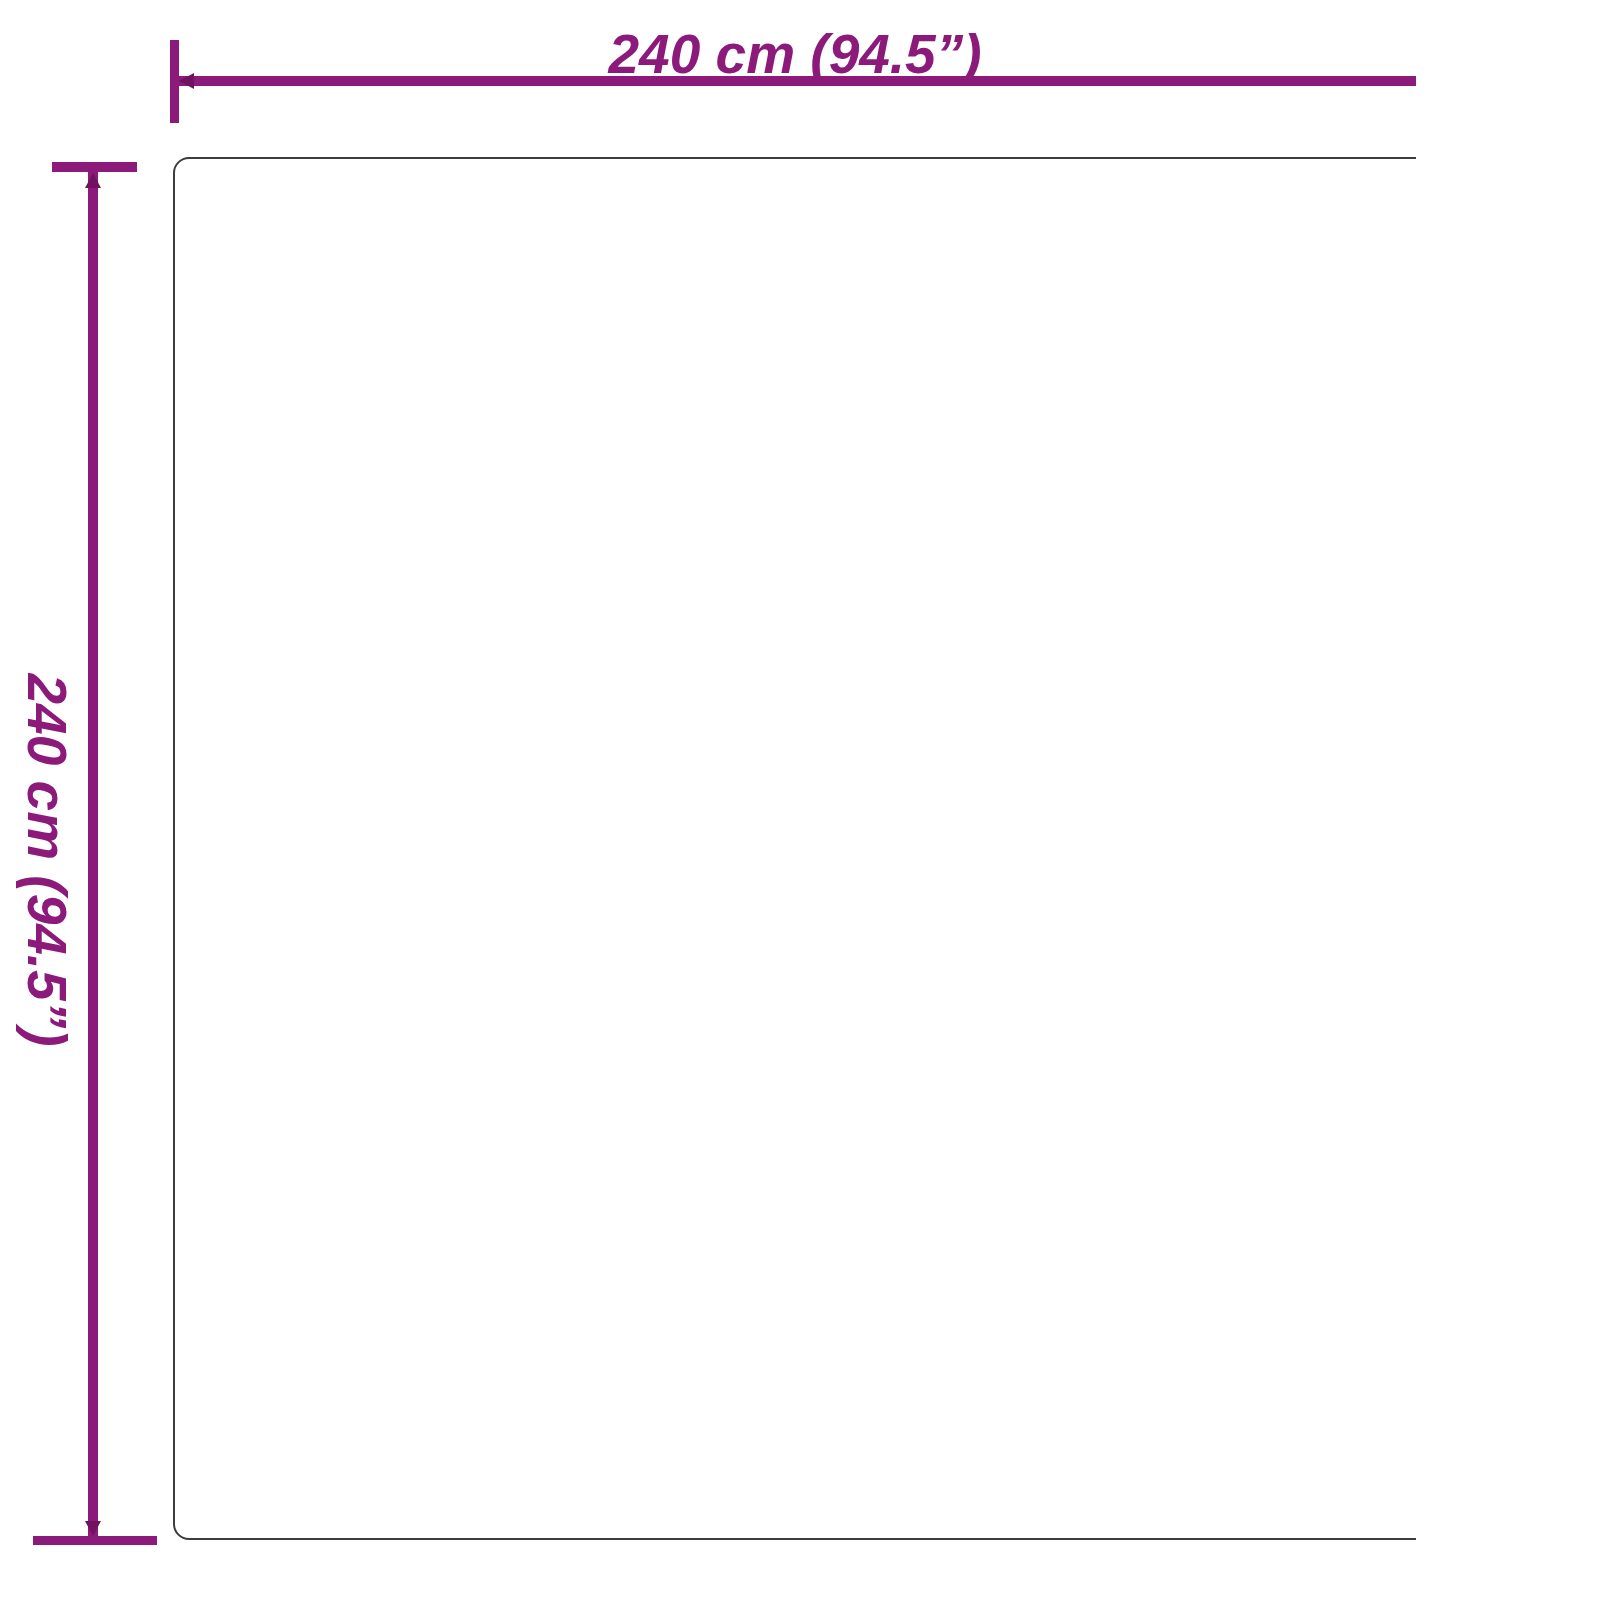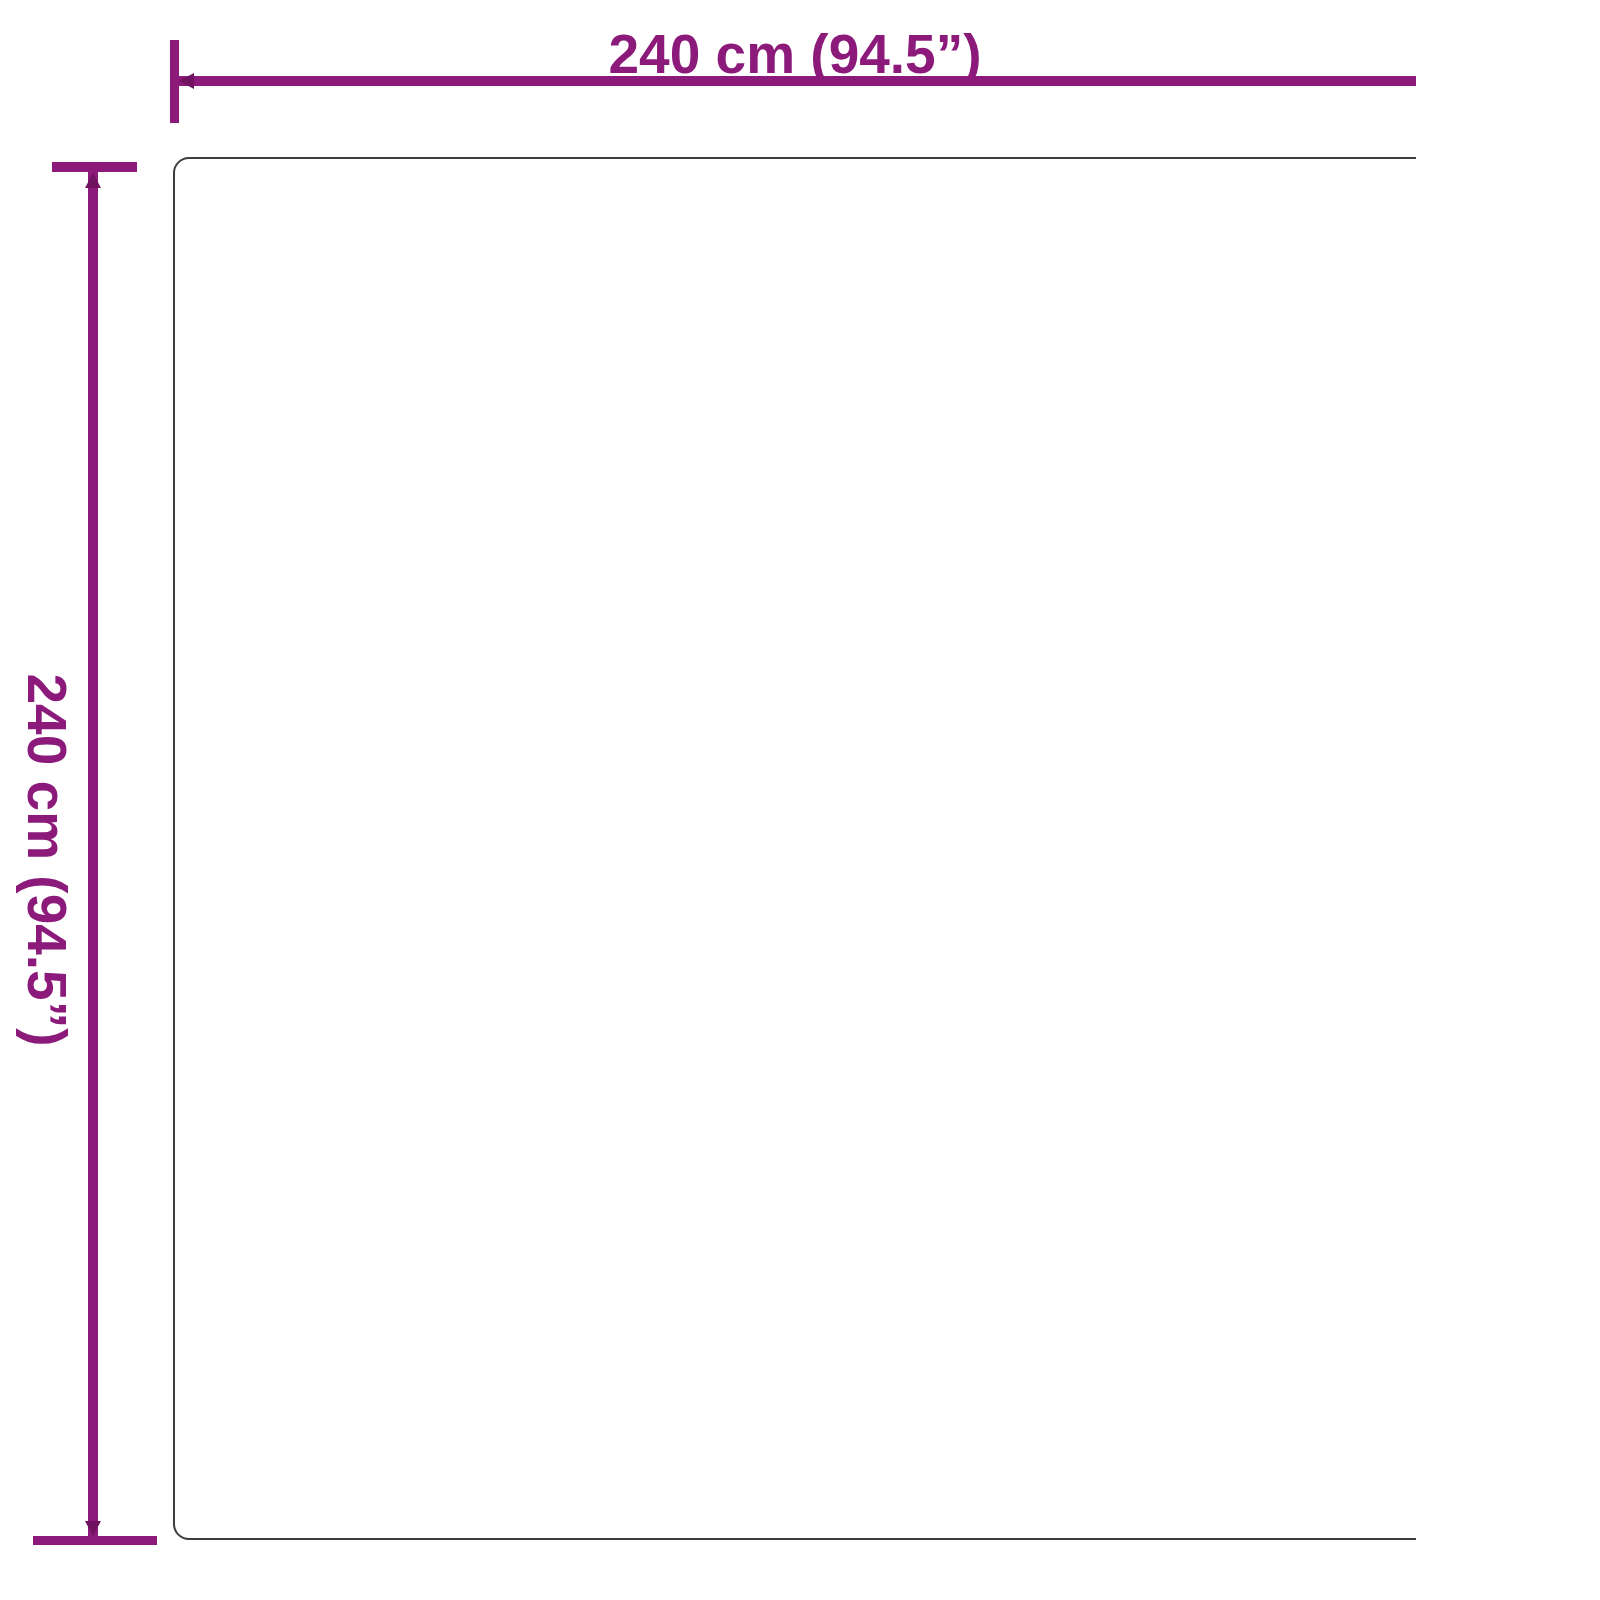--- a/index.html
+++ b/index.html
@@ -7,20 +7,21 @@
     padding: 0;
     background: #ffffff;
   }
   .canvas {
     position: relative;
     width: 1416px;
     height: 1600px;
     background: var(--bg, #ffffff);
     overflow: hidden;
     font-family: "Liberation Sans", sans-serif;
+    font-style: italic;
   }
 
   
   .outline-box {
     position: absolute;
     left: 173px;
     top: 157px;
     width: 1389px;
     height: 1379px;
     border: 2px solid var(--outline, #3d3d3d);

